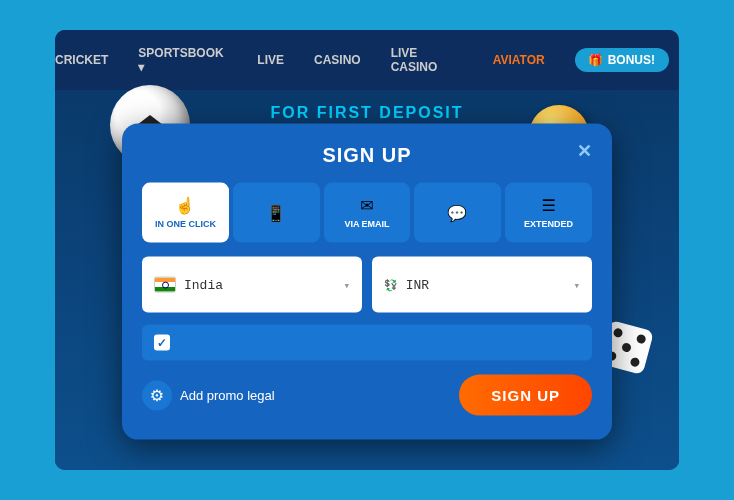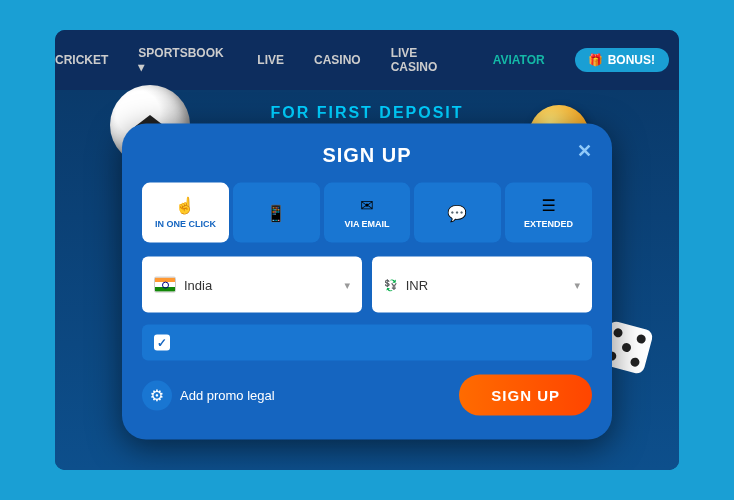--- a/index.html
+++ b/index.html
@@ -154,21 +154,21 @@
     }
 
     
     .modal {
       position: absolute;
       top: 50%;
       left: 50%;
       transform: translate(-50%, -40%);
       width: 490px;
       background: #1565c0;
-      border-radius: 24px;
+      border-radius: 16px;
       z-index: 10;
       padding: 20px 20px 24px 20px;
       box-shadow: 0 8px 32px rgba(0,0,0,0.5);
     }
 
     .modal-header {
       display: flex;
       align-items: center;
       justify-content: center;
       position: relative;
@@ -250,20 +250,21 @@
       flex: 1;
       background: white;
       border-radius: 6px;
       padding: 20px 12px;
       display: flex;
       align-items: center;
       justify-content: space-between;
       cursor: pointer;
       font-size: 13px;
       color: #333;
+      font-family: Liberation Mono, monospace;
     }
 
     .dropdown-left {
       display: flex;
       align-items: center;
       gap: 8px;
     }
 
     .flag {
       width: 22px;
@@ -382,21 +383,21 @@
 <body>
 
 <div class="outer-frame">
 
   <div class="bg-header">
     <span class="nav-item">CRICKET</span>
     <span class="nav-item">SPORTSBOOK ▾</span>
     <span class="nav-item">LIVE</span>
     <span class="nav-item">CASINO</span>
     <span class="nav-item">LIVE CASINO</span>
-    <span class="nav-item" style="color:#14b8a6;">Aviator</span>
+    <span class="nav-item" style="color:#f97316;">Aviator</span>
     <div class="bonus-btn">
       <span>🎁</span>
       <span>BONUS!</span>
     </div>
   </div>
 
   <div class="bg-hero">
     <div class="hero-subtitle">FOR FIRST DEPOSIT</div>
   </div>
 

